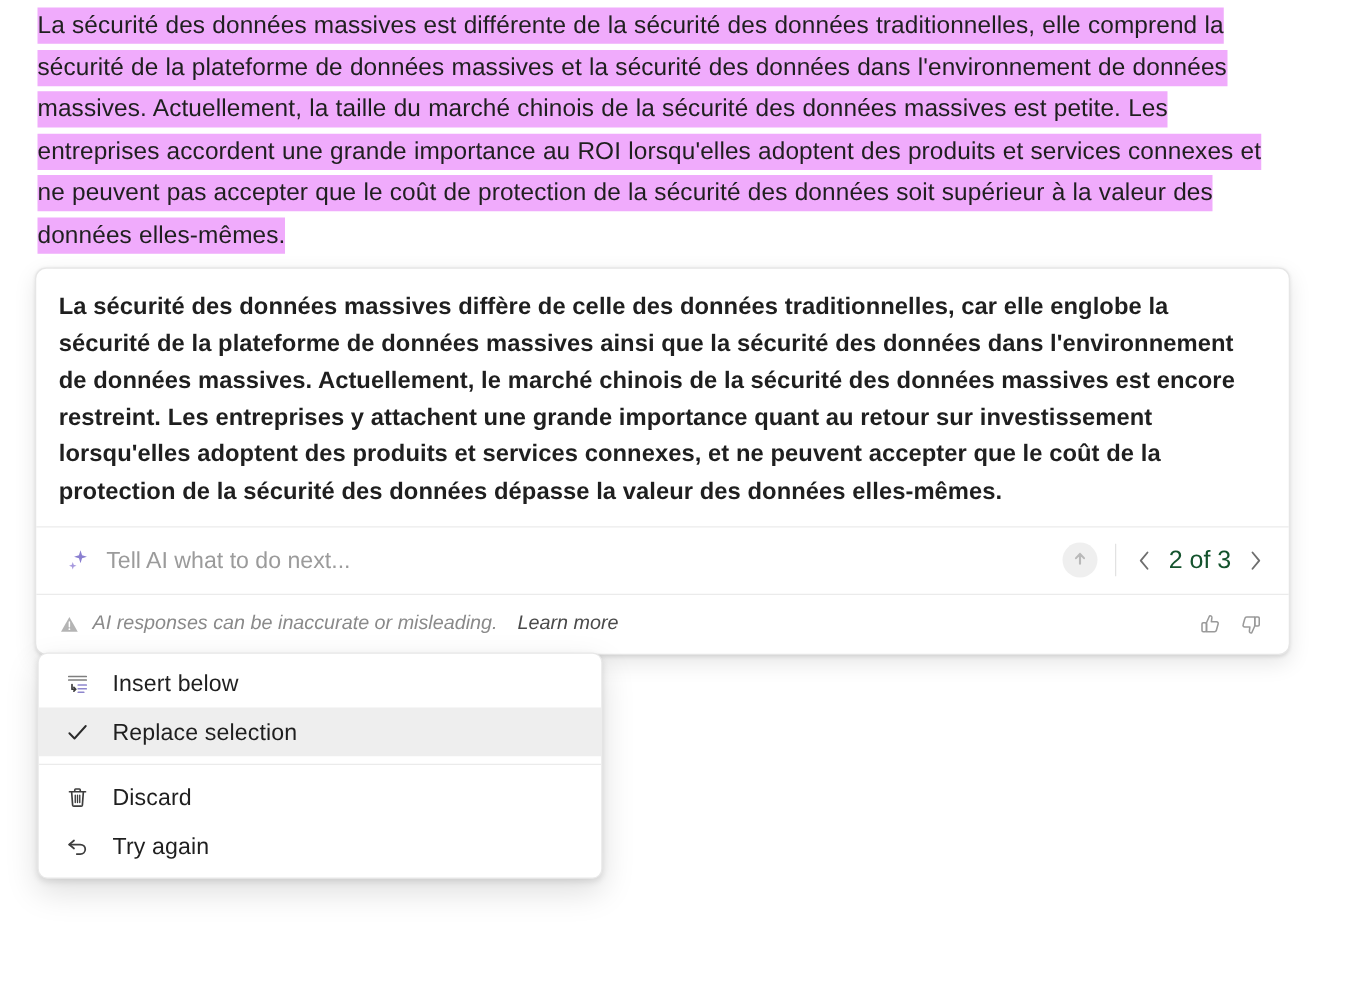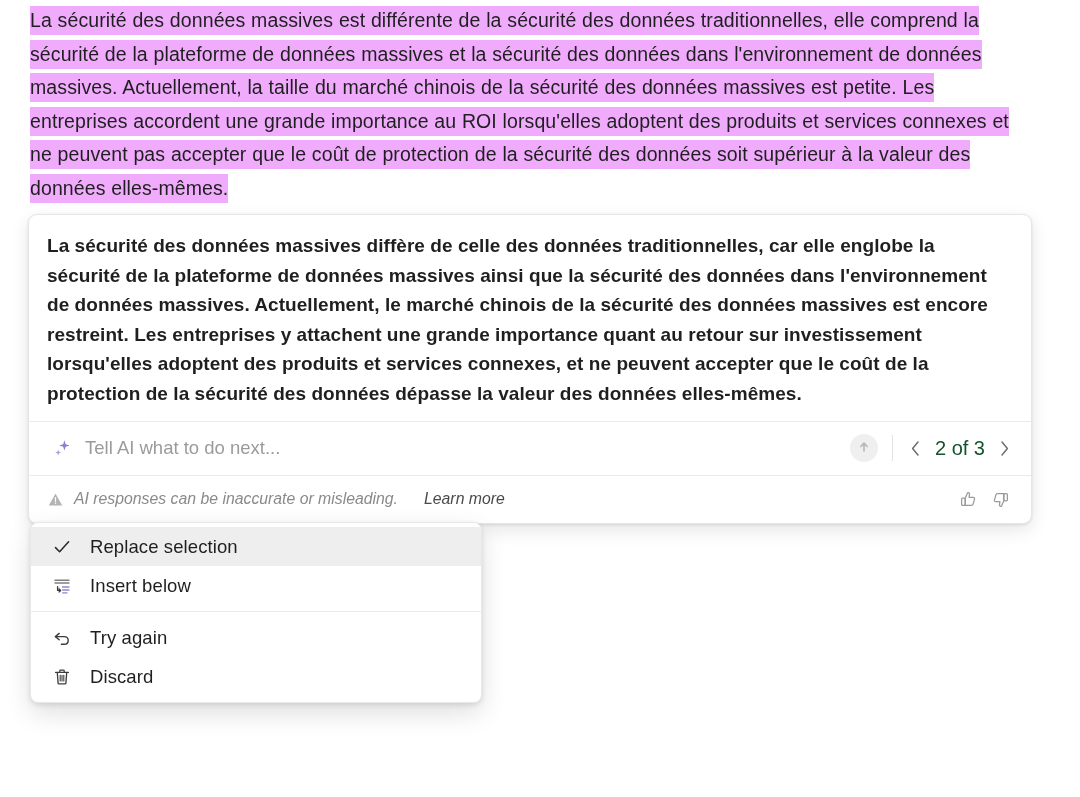--- a/index.html
+++ b/index.html
@@ -143,21 +143,21 @@
   }
   .disclaimer-text {
     font-size: 15.8px;
     color: #8a8a8a;
     padding-left: 9px;
     white-space: nowrap;
   }
   .learn-more {
     font-size: 15.8px;
     color: #4a4a4a;
-    margin-left: 26px;
+    margin-left: 16px;
     white-space: nowrap;
     cursor: default;
   }
   .spacer { flex: 1 1 auto; }
   .rate-btn {
     width: 26px; height: 26px;
     display: flex; align-items: center; justify-content: center;
     margin-left: 6px;
   }
 
@@ -268,58 +268,58 @@
       <svg width="21" height="21" viewBox="0 0 21 21">
         <path d="M13.8 11.8 L11.4 17.2 C10.4 17.6 9.4 17 9.5 15.9 L9.9 12.6 L5.8 12.6 C4.8 12.6 4.2 11.7 4.5 10.8 L5.9 5.8 C6.1 5 6.7 4.6 7.4 4.6 L13.8 4.6 Z" stroke="#9a9a9a" stroke-width="1.25" fill="none" stroke-linejoin="round"></path>
         <rect x="13.8" y="4.6" width="3.6" height="7.2" rx="1" stroke="#9a9a9a" stroke-width="1.25" fill="none"></rect>
       </svg>
     </span>
   </div>
 </div>
 
 <div id="action-menu">
 
-  <div class="menu-item active">
-    <span class="menu-icon">
-      <svg width="20" height="20" viewBox="0 0 20 20">
-        <path d="M3.5 10.6 L7.6 14.8 L16.6 4.8" stroke="#2b2b2b" stroke-width="1.55" fill="none" stroke-linecap="round" stroke-linejoin="round"></path>
-      </svg>
-    </span>
-    <span class="menu-label">Replace selection</span>
-  </div>
-
   <div class="menu-item">
     <span class="menu-icon">
       <svg width="20" height="20" viewBox="0 0 20 20">
         <path d="M3 4.2 H17 M3 7 H17" stroke="#7f7f7f" stroke-width="1.35" stroke-linecap="round"></path>
         <path d="M10.6 11 H17 M10.6 14 H17 M10.6 16.8 H15" stroke="#8e86cd" stroke-width="1.35" stroke-linecap="round"></path>
         <path d="M5.6 10.6 L5.6 14.4 L8.6 14.4 M8.6 14.4 L7.1 12.9 M8.6 14.4 L7.1 15.9" stroke="#3d3d3d" stroke-width="1.35" fill="none" stroke-linecap="round" stroke-linejoin="round"></path>
       </svg>
     </span>
     <span class="menu-label">Insert below</span>
   </div>
 
-
-
-  <div class="menu-sep"></div>
-
-  <div class="menu-item">
+  <div class="menu-item active">
     <span class="menu-icon">
       <svg width="20" height="20" viewBox="0 0 20 20">
-        <path d="M7.2 5.4 L3.4 8.6 L7.2 11.8" stroke="#3d3d3d" stroke-width="1.4" fill="none" stroke-linecap="round" stroke-linejoin="round"></path>
-        <path d="M3.4 8.6 H12.2 C14.6 8.6 16.2 10.2 16.2 12.4 C16.2 14.6 14.6 16.2 12.2 16.2 H9.4" stroke="#3d3d3d" stroke-width="1.4" fill="none" stroke-linecap="round"></path>
-      </svg>
-    </span>
-    <span class="menu-label">Try again</span>
-  </div>
+        <path d="M3.5 10.6 L7.6 14.8 L16.6 4.8" stroke="#2b2b2b" stroke-width="1.55" fill="none" stroke-linecap="round" stroke-linejoin="round"></path>
+      </svg>
+    </span>
+    <span class="menu-label">Replace selection</span>
+  </div>
+
+
+
+  <div class="menu-sep"></div>
 
   <div class="menu-item">
     <span class="menu-icon">
       <svg width="20" height="20" viewBox="0 0 20 20">
         <path d="M3.6 5.4 H16.4" stroke="#3d3d3d" stroke-width="1.35" stroke-linecap="round"></path>
         <path d="M7.8 5.4 V3.9 C7.8 3.5 8.1 3.2 8.5 3.2 H11.5 C11.9 3.2 12.2 3.5 12.2 3.9 V5.4" stroke="#3d3d3d" stroke-width="1.3" fill="none" stroke-linejoin="round"></path>
         <path d="M5.3 5.4 L6.1 16.1 C6.15 16.6 6.5 16.9 7 16.9 H13 C13.5 16.9 13.85 16.6 13.9 16.1 L14.7 5.4" stroke="#3d3d3d" stroke-width="1.35" fill="none" stroke-linejoin="round"></path>
         <path d="M8.2 8.2 V14 M10 8.2 V14 M11.8 8.2 V14" stroke="#3d3d3d" stroke-width="1.1" stroke-linecap="round"></path>
       </svg>
     </span>
     <span class="menu-label">Discard</span>
   </div>
+
+  <div class="menu-item">
+    <span class="menu-icon">
+      <svg width="20" height="20" viewBox="0 0 20 20">
+        <path d="M7.2 5.4 L3.4 8.6 L7.2 11.8" stroke="#3d3d3d" stroke-width="1.4" fill="none" stroke-linecap="round" stroke-linejoin="round"></path>
+        <path d="M3.4 8.6 H12.2 C14.6 8.6 16.2 10.2 16.2 12.4 C16.2 14.6 14.6 16.2 12.2 16.2 H9.4" stroke="#3d3d3d" stroke-width="1.4" fill="none" stroke-linecap="round"></path>
+      </svg>
+    </span>
+    <span class="menu-label">Try again</span>
+  </div>
 </div>
 
 </body></html>

